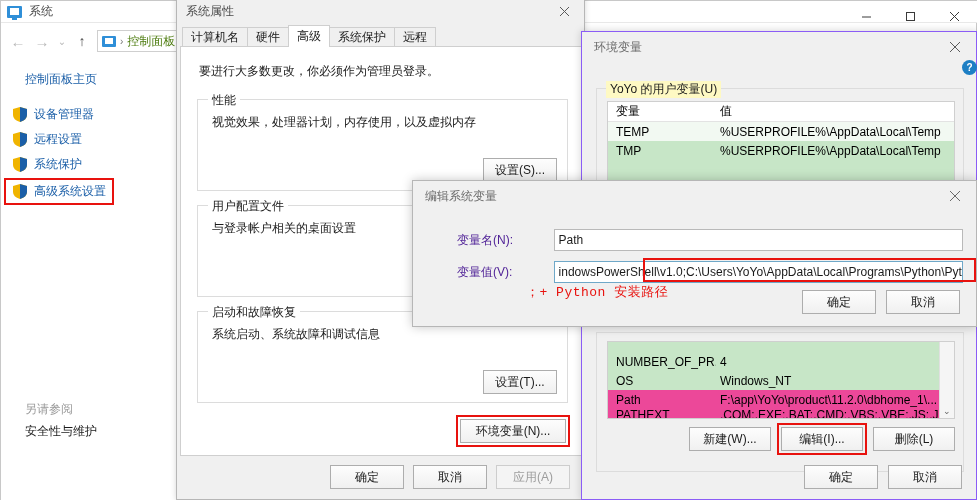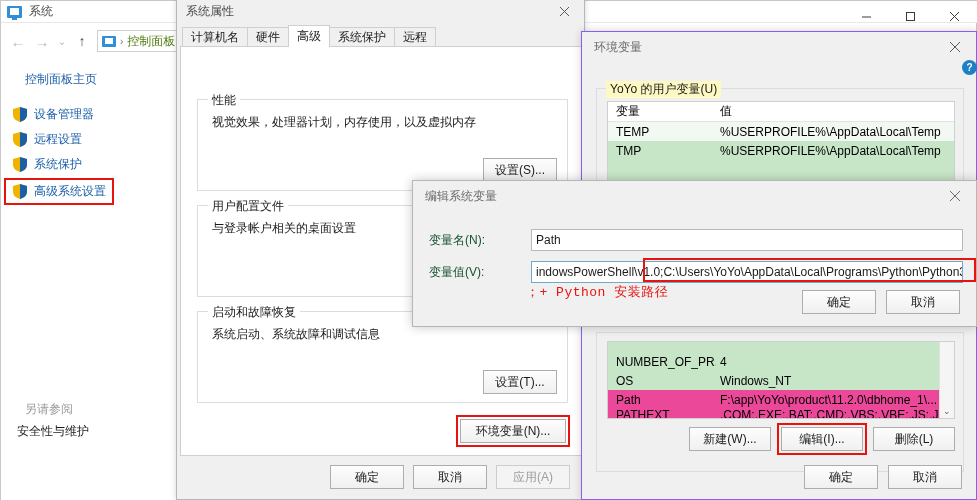--- a/index.html
+++ b/index.html
@@ -72,21 +72,21 @@
   .cp-link {
     display: flex; align-items: center; gap: 7px; padding: 4px 0 4px 12px;
     font-size: 12px; color: #1b5fa8; position: relative;
   }
   .cp-link.boxed { outline: 2px solid #e8120e; outline-offset: -1px; margin: 2px 64px 2px 4px; padding-left: 8px;}
   .shield {
     width: 14px; height: 15px; flex: none; position: relative;
   }
   .shield svg { display:block; }
   .seealso { position: absolute; left: 24px; top: 400px; font-size: 12px; color: #9b9b9b; }
-  .seealso2 { position: absolute; left: 16px; top: 422px; font-size: 12px; color: #1b1b1b; }
+  .seealso2 { position: absolute; left: 24px; top: 422px; font-size: 12px; color: #1b1b1b; }
 
   .rightstub { position: absolute; left: 176px; top: 60px; width: 420px; height: 440px; background: #fff; }
 
   
   .sp-dialog {
     position: absolute; left: 176px; top: -4px; width: 409px; height: 504px;
     background: #f0f0f0; border: 1px solid #b6b6b6;
     box-shadow: 0 0 6px rgba(0,0,0,0.16);
   }
   .sp-title {
@@ -172,21 +172,21 @@
   
   .es-dialog {
     position: absolute; left: 412px; top: 180px; width: 565px; height: 147px;
     background: #f0f0f0; border: 1px solid #b6b6b6; box-shadow: 0 0 10px rgba(0,0,0,0.22);
   }
   .es-title { height: 30px; display: flex; align-items: center; padding-left: 12px;
     font-size: 12px; color: #6a6a6a; }
   .es-close { position: absolute; right: 0; top: 0; width: 42px; height: 30px;
     display: flex; align-items: center; justify-content: center; color: #6a6a6a; }
   .es-field { position: absolute; display: flex; align-items: center; }
-  .es-label { width: 102px; font-size: 12px; color: #14532d; }
+  .es-label { width: 102px; font-size: 12px; color: #4c1d95; margin-left: 28px; }
   .es-input {
     height: 22px; border: 1px solid #b9b9b9; background: #ffffff;
     font-size: 12px; padding: 0 4px; display: flex; align-items: center;
     font-family: "Liberation Sans", sans-serif; color: #1b1b1b; overflow: hidden;
     white-space: nowrap;
   }
   .es-input.focus { border-color: #6fa8c8; }
   .annot-red {
     position: absolute; left: 526px; top: 283px; font-size: 13px; color: #e8120e;
     font-family: "Liberation Mono", monospace; letter-spacing: 0.5px;
@@ -304,20 +304,21 @@
 
     <div class="sp-tabs">
       <div class="sp-tab">计算机名</div>
       <div class="sp-tab">硬件</div>
       <div class="sp-tab active">高级</div>
       <div class="sp-tab">系统保护</div>
       <div class="sp-tab">远程</div>
     </div>
 
     <div class="sp-body">
+      <div class="sp-note">要进行大多数更改，你必须作为管理员登录。</div>
 
       <div class="groupbox" style="top:52px; height:92px;">
         <span class="group-legend">性能</span>
         <div class="group-desc">视觉效果，处理器计划，内存使用，以及虚拟内存</div>
         <div style="position:absolute; right:10px; bottom:8px;">
           <div class="btn">设置(S)...</div>
         </div>
       </div>
 
       <div class="groupbox" style="top:158px; height:92px;">

